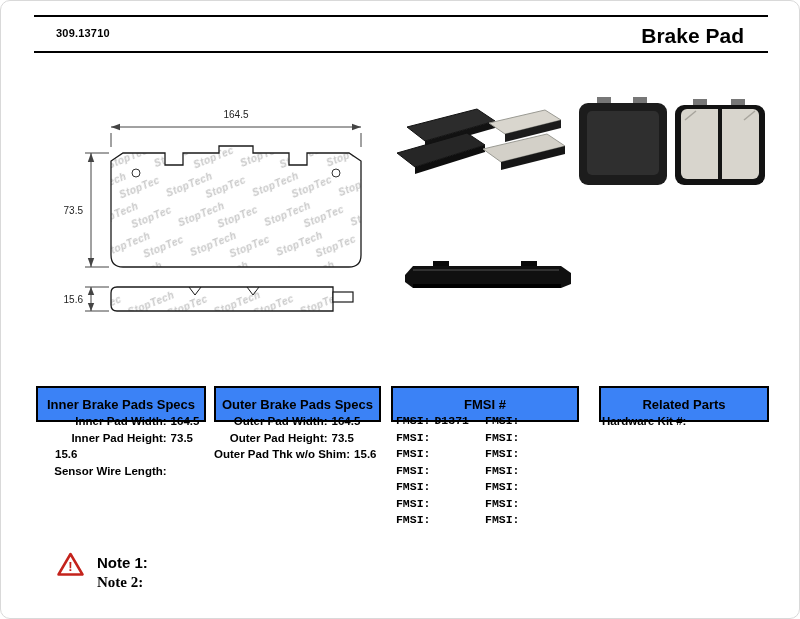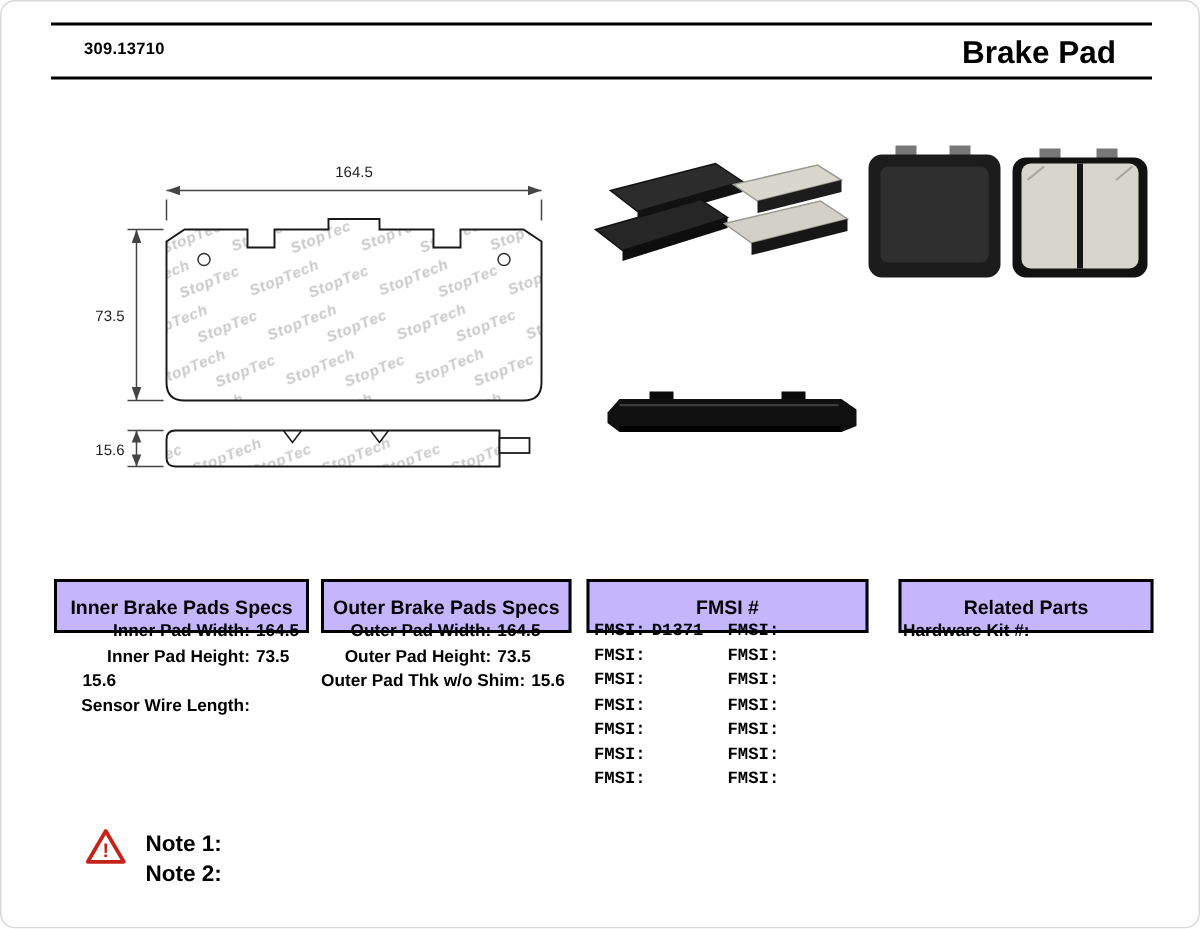--- a/index.html
+++ b/index.html
@@ -8,21 +8,21 @@
     font-family:"Liberation Sans", sans-serif; color:#000;
     border:1px solid #d9d9d9; border-radius:10px; box-sizing:border-box; overflow:hidden;
   }
   .hrule { position:absolute; left:33px; width:734px; height:2px; background:#000; }
   #rule-top { top:14px; }
   #rule-bottom { top:50px; }
   .part-number { position:absolute; left:55px; top:26px; font-size:11px; font-weight:bold; letter-spacing:0.2px; }
   .product-title { position:absolute; right:55px; top:23px; font-size:21px; font-weight:bold; }
 
   .col-header {
-    position:absolute; top:385px; height:36px; border:2px solid #000; background:#c4b5fd;
+    position:absolute; top:385px; height:36px; border:2px solid #000; background:#3b82f6;
     display:flex; align-items:center; justify-content:center;
     font-size:13px; font-weight:bold; box-sizing:border-box;
   }
   #hdr-inner   { left:35px;  width:170px; }
   #hdr-outer   { left:213px; width:167px; }
   #hdr-fmsi    { left:390px; width:188px; }
   #hdr-related { left:598px; width:170px; }
 
   .col-rows { position:absolute; top:412px; }
   #rows-inner   { left:50px;  width:170px; }
@@ -41,21 +41,21 @@
   .abs-svg { position:absolute; }
   .dimline { stroke:#444; stroke-width:1; fill:none; }
   .arrow { fill:#444; stroke:none; }
   .dim-text { font-size:10px; fill:#222; font-family:"Liberation Sans", sans-serif; }
   .outline-stroke { stroke:#1a1a1a; stroke-width:1.3; }
   .wm-text { font-style:italic; font-weight:bold; font-size:10px; fill:#c9c9c9;
              font-family:"Liberation Sans", sans-serif; letter-spacing:0.5px; }
 
   .note-line { position:absolute; left:96px; font-weight:bold; font-size:15px; }
   #note-1 { top:553px; }
-  #note-2 { top:573px; }
+  #note-2 { top:573px;font-family:Liberation Serif, serif; }
   .warn-glyph { font-size:13px; font-weight:bold; font-family:"Liberation Sans", sans-serif; }
 </style>
 </head>
 <body>
 
 <div class="page">
 
   <div class="hrule" id="rule-top"></div>
   <div class="part-number">309.13710</div>
   <div class="product-title">Brake Pad</div>

